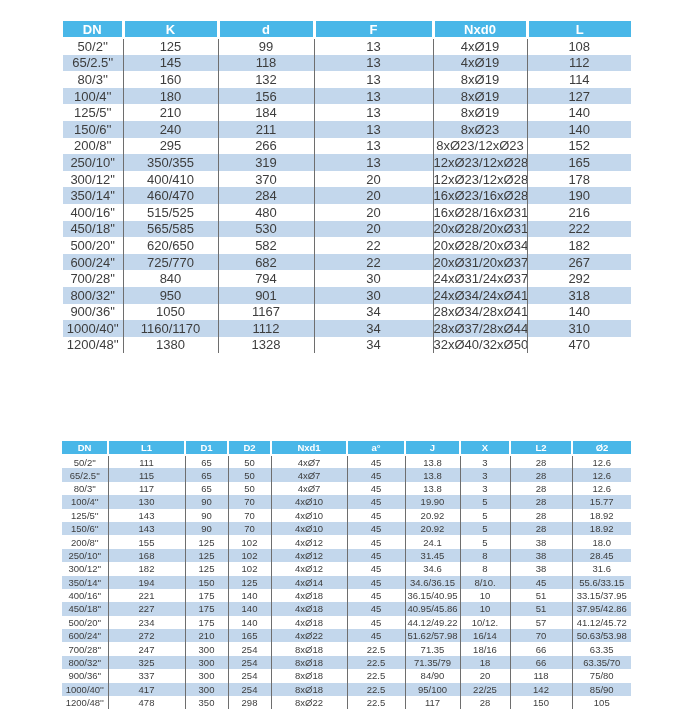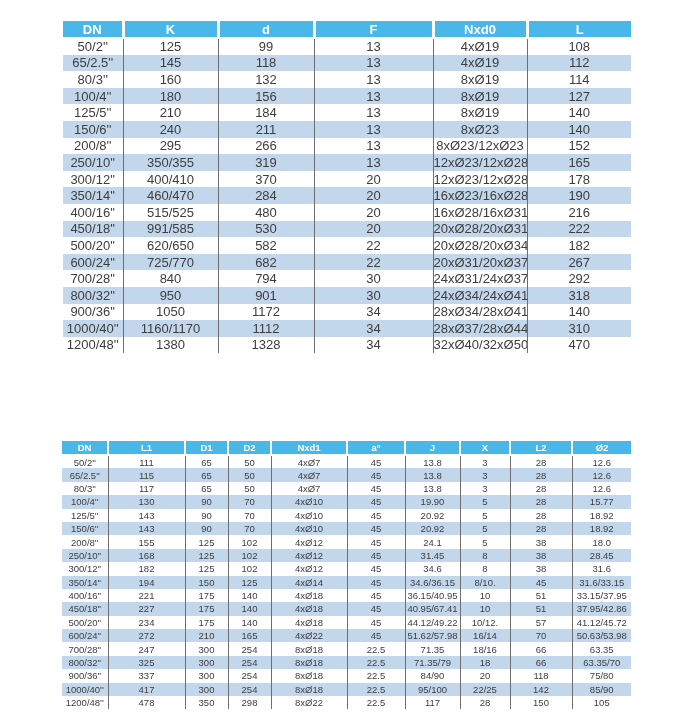--- a/index.html
+++ b/index.html
@@ -170,21 +170,21 @@
       <tr>
         <td>400/16''</td>
         <td>515/525</td>
         <td>480</td>
         <td>20</td>
         <td>16xØ28/16xØ31</td>
         <td>216</td>
       </tr>
       <tr>
         <td>450/18''</td>
-        <td>991/585</td>
+        <td>565/585</td>
         <td>530</td>
         <td>20</td>
         <td>20xØ28/20xØ31</td>
         <td>222</td>
       </tr>
       <tr>
         <td>500/20''</td>
         <td>620/650</td>
         <td>582</td>
         <td>22</td>
@@ -211,21 +211,21 @@
         <td>800/32''</td>
         <td>950</td>
         <td>901</td>
         <td>30</td>
         <td>24xØ34/24xØ41</td>
         <td>318</td>
       </tr>
       <tr>
         <td>900/36''</td>
         <td>1050</td>
-        <td>1172</td>
+        <td>1167</td>
         <td>34</td>
         <td>28xØ34/28xØ41</td>
         <td>140</td>
       </tr>
       <tr>
         <td>1000/40''</td>
         <td>1160/1170</td>
         <td>1112</td>
         <td>34</td>
         <td>28xØ37/28xØ44</td>
@@ -381,42 +381,42 @@
       <tr>
         <td>350/14''</td>
         <td>194</td>
         <td>150</td>
         <td>125</td>
         <td>4xØ14</td>
         <td>45</td>
         <td>34.6/36.15</td>
         <td>8/10.</td>
         <td>45</td>
-        <td>31.6/33.15</td>
+        <td>55.6/33.15</td>
       </tr>
       <tr>
         <td>400/16''</td>
         <td>221</td>
         <td>175</td>
         <td>140</td>
         <td>4xØ18</td>
         <td>45</td>
         <td>36.15/40.95</td>
         <td>10</td>
         <td>51</td>
         <td>33.15/37.95</td>
       </tr>
       <tr>
         <td>450/18''</td>
         <td>227</td>
         <td>175</td>
         <td>140</td>
         <td>4xØ18</td>
         <td>45</td>
-        <td>40.95/67.41</td>
+        <td>40.95/45.86</td>
         <td>10</td>
         <td>51</td>
         <td>37.95/42.86</td>
       </tr>
       <tr>
         <td>500/20''</td>
         <td>234</td>
         <td>175</td>
         <td>140</td>
         <td>4xØ18</td>

